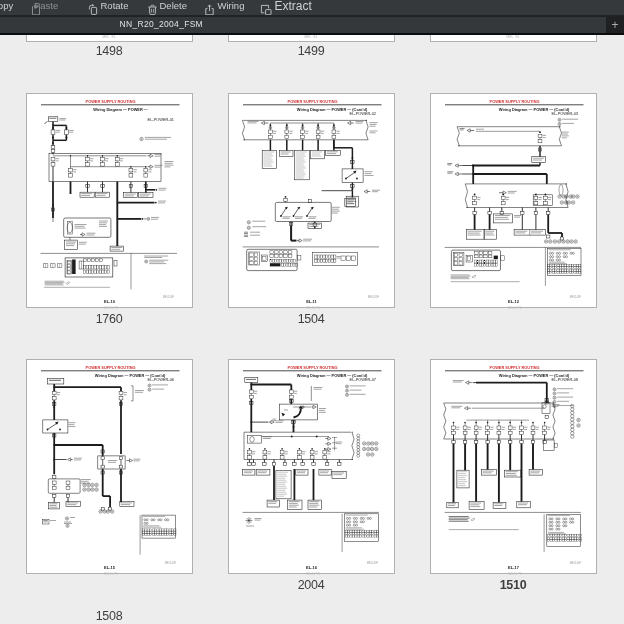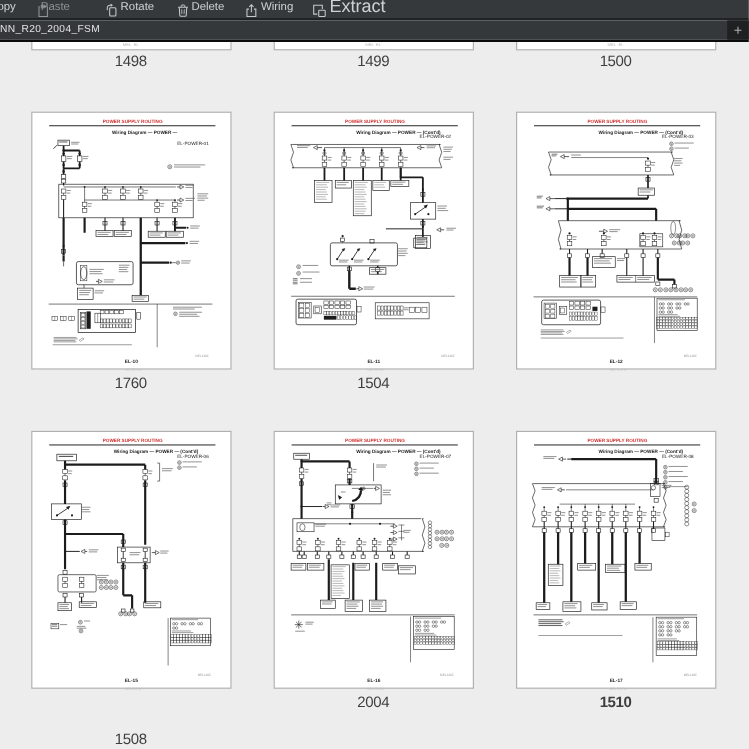--- a/index.html
+++ b/index.html
@@ -1,20 +1,20 @@
 <!DOCTYPE html>
 <html><head><meta charset="utf-8">
 <style>
   html,body { margin:0; padding:0; width:624px; height:624px; overflow:hidden;
     font-family:"Liberation Sans", sans-serif; background:#ededee; }
   #toolbar { position:absolute; left:0; top:0; width:624px; height:15.2px; background:#36393c; }
   #sep     { position:absolute; left:0; top:15.2px; width:624px; height:1.6px; background:#202325; }
   #tabbar  { position:absolute; left:0; top:16.8px; width:624px; height:16.2px; background:#35383b; }
   #tab     { position:absolute; left:0; top:0; width:203px; height:16.2px;
-              color:#e0e2e3; font-size:8.5px; line-height:15px; text-align:left; letter-spacing:0.3px; }
+              color:#e0e2e3; font-size:8.5px; line-height:15px; text-align:right; letter-spacing:0.3px; }
   #plus    { position:absolute; right:0; top:0; width:18px; height:16.2px; background:#1e2022;
               color:#aaadaf; font-size:12px; line-height:17.5px; text-align:center; font-weight:300; }
   #bline   { position:absolute; left:0; top:33px; width:624px; height:1.6px; background:#0a0b0c; }
   #content { position:absolute; left:0; top:34.6px; width:624px; height:589.4px; background:#ededee; overflow:hidden; }
   .page { position:absolute; width:167px; height:215.5px; background:#fff;
            border:0.8px solid #b0b0b0; box-sizing:border-box; }
   .page svg { position:absolute; left:0; top:0; }
   .lab { position:absolute; height:14px; line-height:14px; text-align:center;
           font-size:12.5px; letter-spacing:-0.3px; color:#3e3e3e; }
 </style></head>
@@ -24,21 +24,20 @@
       <div style="position:absolute;left:0;right:0;top:207.5px;text-align:center;font-size:3.5px;color:#b5b5b5;">MEL&nbsp;&nbsp;EL</div>
     </div>
     <div class="lab" style="left:5.5px;top:9.200000000000006px;width:207px;">1498</div>
     <div class="page" style="left:227.5px;top:-208.1px;">
       <div style="position:absolute;left:0;right:0;top:207.5px;text-align:center;font-size:3.5px;color:#b5b5b5;">MEL&nbsp;&nbsp;EL</div>
     </div>
     <div class="lab" style="left:207.5px;top:9.200000000000006px;width:207px;">1499</div>
     <div class="page" style="left:429.5px;top:-208.1px;">
       <div style="position:absolute;left:0;right:0;top:207.5px;text-align:center;font-size:3.5px;color:#b5b5b5;">MEL&nbsp;&nbsp;EL</div>
     </div>
-    <div class="lab" style="left:409.5px;top:9.200000000000006px;width:207px;">1500</div>
     <div class="page" style="left:25.5px;top:58.4px;">
       <svg width="167" height="215.5" viewBox="0 0 167 215.5" font-family="Liberation Sans, sans-serif">
         <text x="83.5" y="8.6" font-size="3.9" font-weight="bold" fill="#d03232" text-anchor="middle">POWER SUPPLY ROUTING</text>
         <line x1="14.0" y1="10.8" x2="152.5" y2="10.8" stroke="#1c1c1c" stroke-width="0.8"></line>
         <text x="93.5" y="17.4" font-size="3.9" font-weight="bold" fill="#1c1c1c" text-anchor="middle">Wiring Diagram — POWER —</text>
         <text x="147" y="26.8" font-size="3.9" fill="#1c1c1c" text-anchor="end">EL-POWER-01</text>
         <rect x="21.3" y="22.8" width="9.5" height="4.6" fill="none" stroke="#1c1c1c" stroke-width="0.55"></rect>
         <line x1="22.3" y1="24.3" x2="29.3" y2="24.3" stroke="#1c1c1c" stroke-width="0.6"></line>
         <line x1="17.5" y1="30.0" x2="20.5" y2="27.0" stroke="#1c1c1c" stroke-width="0.7"></line>
         <line x1="32.3" y1="24.6" x2="39.3" y2="24.6" stroke="#5a5a5a" stroke-width="0.55"></line>
@@ -1611,19 +1610,19 @@
     <div style="position:absolute;left:203.5px;top:1.5px;"><svg width="11" height="12" viewBox="0 0 11 12">
         <path d="M 3.4 4.6 h -1.6 v 6.2 h 7.4 v -6.2 h -1.6" fill="none" stroke="#c4c8cb" stroke-width="0.9"></path>
         <line x1="5.5" y1="1.2" x2="5.5" y2="7.2" stroke="#c4c8cb" stroke-width="0.9"></line>
         <path d="M 3.7 2.8 L 5.5 1 L 7.3 2.8" fill="none" stroke="#c4c8cb" stroke-width="0.9"></path>
       </svg></div>
     <div style="position:absolute;left:217.5px;top:0;height:12px;line-height:12px;font-size:9.5px;color:#ced2d5;">Wiring</div>
     <div style="position:absolute;left:259.5px;top:1.5px;"><svg width="12" height="12" viewBox="0 0 12 12">
         <path d="M 8.6 4.4 v -3 h -7.2 v 7.4 h 3" fill="none" stroke="#c4c8cb" stroke-width="0.9"></path>
         <rect x="5.6" y="5.6" width="5.4" height="5.2" rx="0.6" fill="none" stroke="#c4c8cb" stroke-width="0.9"></rect>
       </svg></div>
-    <div style="position:absolute;left:274.5px;top:0;height:12px;line-height:12px;font-size:15px;color:#ced2d5;">Extract</div>
+    <div style="position:absolute;left:274.5px;top:0;height:12px;line-height:12px;font-size:12px;color:#ced2d5;">Extract</div>
   </div>
 <div id="sep"></div>
 <div id="tabbar">
     <div id="tab">NN_R20_2004_FSM</div>
     <div id="plus">+</div>
   </div>
 <div id="bline"></div>
 </body></html>

